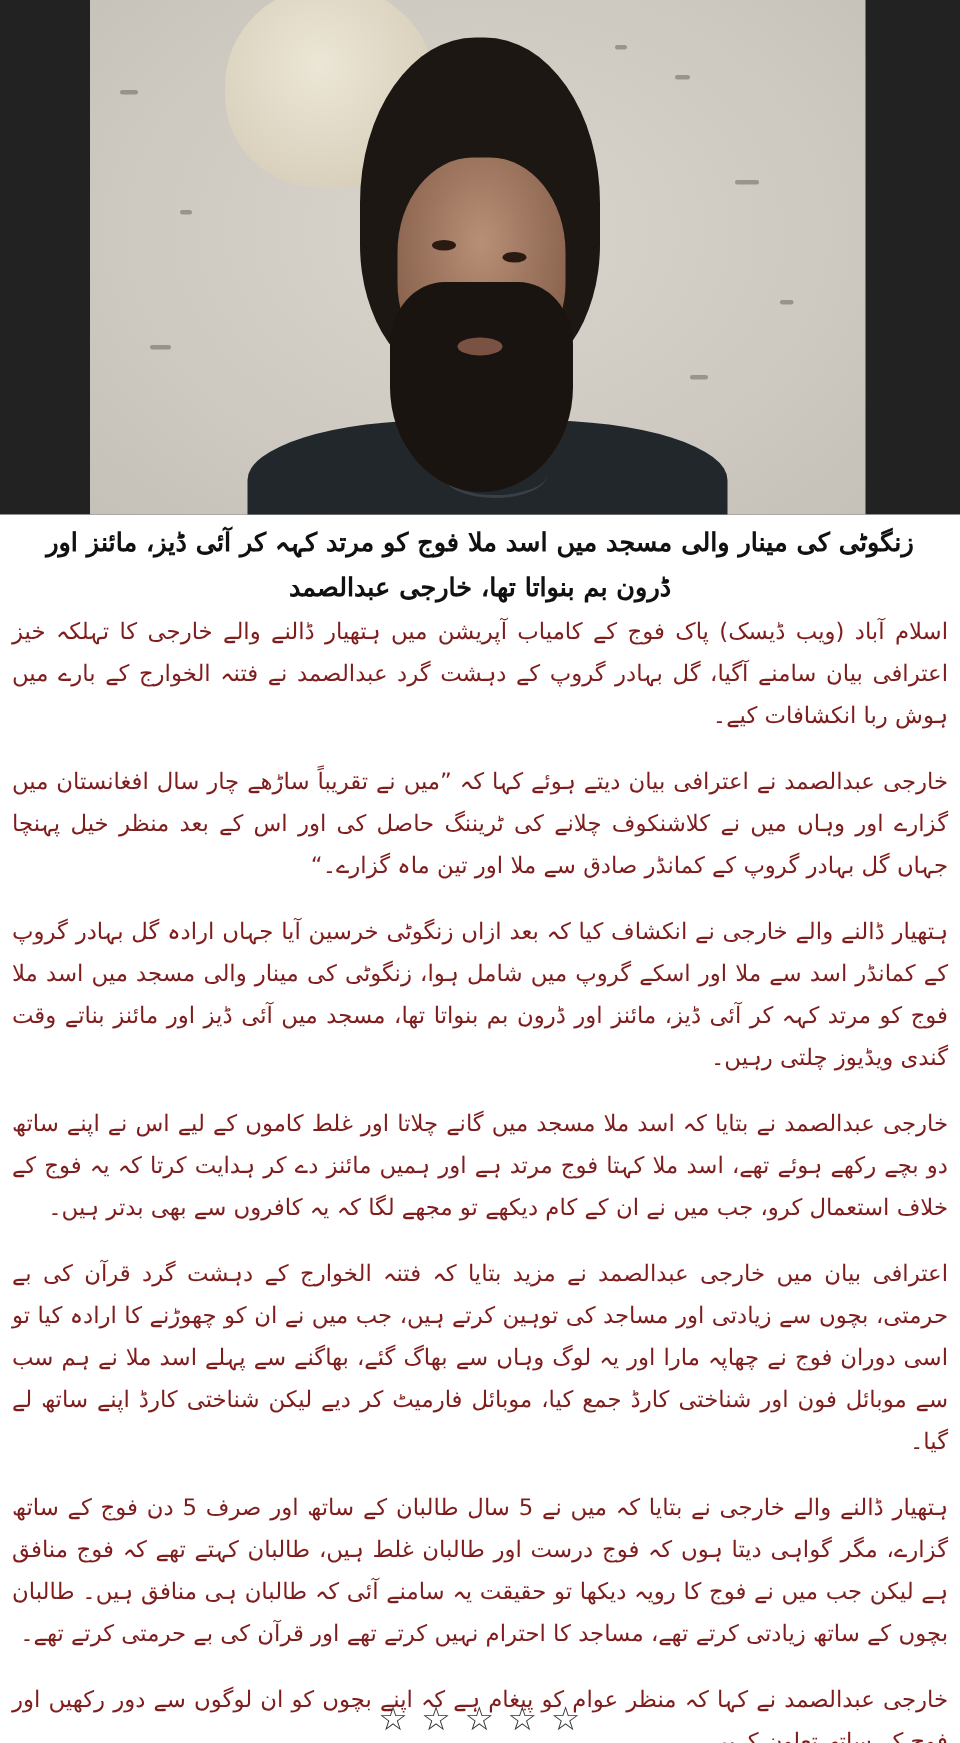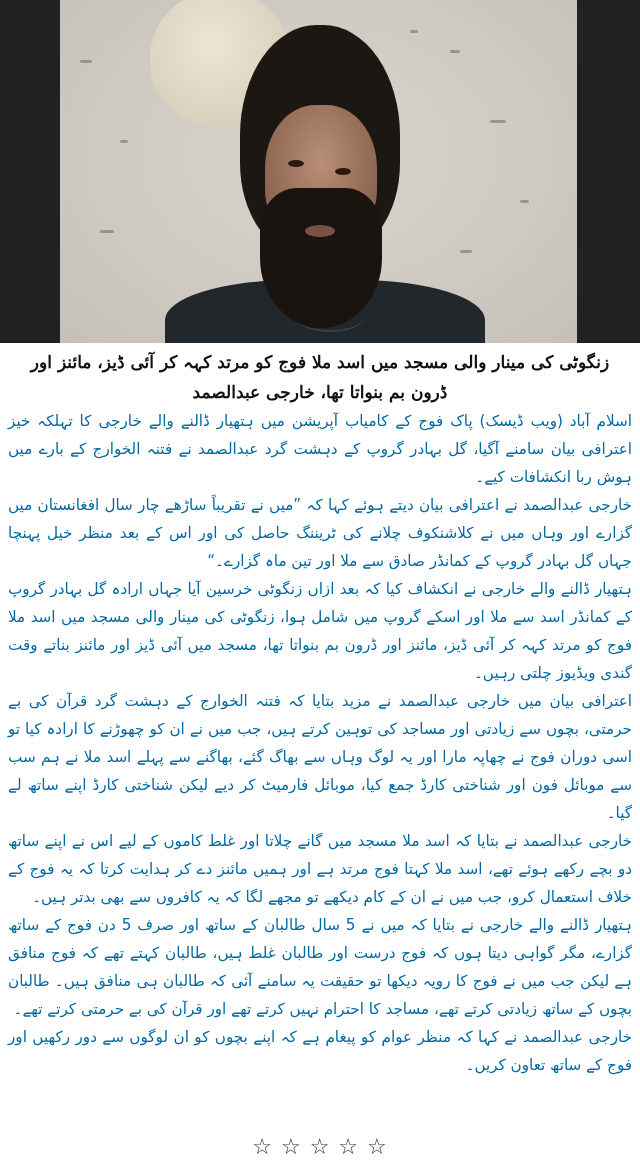--- a/index.html
+++ b/index.html
@@ -15,23 +15,23 @@
     background: radial-gradient(ellipse at 50% 40%, #b88f76 0%, #8c6550 75%, #6e4d3c 100%); }
   .photo .eye { position: absolute; width: 16px; height: 7px; border-radius: 50%; background: #2a1a12; }
   .photo .beard { position: absolute; left: 200px; top: 188px; width: 122px; height: 140px; border-radius: 30% 30% 50% 50%; background: #1a1410; }
   .photo .mouth { position: absolute; left: 245px; top: 225px; width: 30px; height: 12px; border-radius: 50%; background: #7a5244; }
   .photo .shirt { position: absolute; left: 105px; top: 280px; width: 320px; height: 100px; border-radius: 40% 40% 0 0; background: #22272c; }
   .photo .neckline { position: absolute; left: 235px; top: 300px; width: 70px; height: 30px; border-bottom: 2px solid #3a4048; border-radius: 0 0 50% 50%; }
 
   .article { position: absolute; left: 0; top: 343px; width: 640px; direction: rtl; text-align: justify; }
   .headline { margin: 4px 0 0 0; padding: 0 10px; text-align: center; font-family: "DejaVu Serif", serif; font-weight: bold;
     font-size: 17px; line-height: 30px; color: #111; }
-  .para { margin: 0; padding: 0 8px; font-family: "DejaVu Sans", sans-serif; font-size: 15.2px; line-height: 28px; color: #0369a1;
+  .para { margin: 0; padding: 0 8px; font-family: "DejaVu Sans", sans-serif; font-size: 15.2px; line-height: 28px; color: #7f1d1d;
     text-align-last: right; }
-  .para + .para { margin-top: 0; }
+  .para + .para { margin-top: 16px; }
   .stars { position: absolute; left: 0; top: 1134px; width: 640px; text-align: center; direction: ltr;
     font-size: 22px; letter-spacing: 1px; color: #333; }
   .star { display: inline-block; }
 </style>
 </head>
 <body>
 
 <div class="photo-frame">
   <div class="photo" role="img" aria-label="Surrendered militant Abdul Samad speaking to camera against a white wall">
     <div class="wall-speck" style="left:20px;top:60px;width:12px;height:3px;"></div>
@@ -52,22 +52,22 @@
     <div class="beard"></div>
     <div class="mouth"></div>
   </div>
 </div>
 
 <article class="article">
   <h1 class="headline">زنگوٹی کی مینار والی مسجد میں اسد ملا فوج کو مرتد کہہ کر آئی ڈیز، مائنز اور ڈرون بم بنواتا تھا، خارجی عبدالصمد</h1>
   <p class="para">اسلام آباد (ویب ڈیسک) پاک فوج کے کامیاب آپریشن میں ہتھیار ڈالنے والے خارجی کا تہلکہ خیز اعترافی بیان سامنے آگیا، گل بہادر گروپ کے دہشت گرد عبدالصمد نے فتنہ الخوارج کے بارے میں ہوش ربا انکشافات کیے۔</p>
   <p class="para">خارجی عبدالصمد نے اعترافی بیان دیتے ہوئے کہا کہ ”میں نے تقریباً ساڑھے چار سال افغانستان میں گزارے اور وہاں میں نے کلاشنکوف چلانے کی ٹریننگ حاصل کی اور اس کے بعد منظر خیل پہنچا جہاں گل بہادر گروپ کے کمانڈر صادق سے ملا اور تین ماہ گزارے۔“</p>
   <p class="para">ہتھیار ڈالنے والے خارجی نے انکشاف کیا کہ بعد ازاں زنگوٹی خرسین آیا جہاں ارادہ گل بہادر گروپ کے کمانڈر اسد سے ملا اور اسکے گروپ میں شامل ہوا، زنگوٹی کی مینار والی مسجد میں اسد ملا فوج کو مرتد کہہ کر آئی ڈیز، مائنز اور ڈرون بم بنواتا تھا، مسجد میں آئی ڈیز اور مائنز بناتے وقت گندی ویڈیوز چلتی رہیں۔</p>
+  <p class="para">خارجی عبدالصمد نے بتایا کہ اسد ملا مسجد میں گانے چلاتا اور غلط کاموں کے لیے اس نے اپنے ساتھ دو بچے رکھے ہوئے تھے، اسد ملا کہتا فوج مرتد ہے اور ہمیں مائنز دے کر ہدایت کرتا کہ یہ فوج کے خلاف استعمال کرو، جب میں نے ان کے کام دیکھے تو مجھے لگا کہ یہ کافروں سے بھی بدتر ہیں۔</p>
   <p class="para">اعترافی بیان میں خارجی عبدالصمد نے مزید بتایا کہ فتنہ الخوارج کے دہشت گرد قرآن کی بے حرمتی، بچوں سے زیادتی اور مساجد کی توہین کرتے ہیں، جب میں نے ان کو چھوڑنے کا ارادہ کیا تو اسی دوران فوج نے چھاپہ مارا اور یہ لوگ وہاں سے بھاگ گئے، بھاگنے سے پہلے اسد ملا نے ہم سب سے موبائل فون اور شناختی کارڈ جمع کیا، موبائل فارمیٹ کر دیے لیکن شناختی کارڈ اپنے ساتھ لے گیا۔</p>
-  <p class="para">خارجی عبدالصمد نے بتایا کہ اسد ملا مسجد میں گانے چلاتا اور غلط کاموں کے لیے اس نے اپنے ساتھ دو بچے رکھے ہوئے تھے، اسد ملا کہتا فوج مرتد ہے اور ہمیں مائنز دے کر ہدایت کرتا کہ یہ فوج کے خلاف استعمال کرو، جب میں نے ان کے کام دیکھے تو مجھے لگا کہ یہ کافروں سے بھی بدتر ہیں۔</p>
   <p class="para">ہتھیار ڈالنے والے خارجی نے بتایا کہ میں نے 5 سال طالبان کے ساتھ اور صرف 5 دن فوج کے ساتھ گزارے، مگر گواہی دیتا ہوں کہ فوج درست اور طالبان غلط ہیں، طالبان کہتے تھے کہ فوج منافق ہے لیکن جب میں نے فوج کا رویہ دیکھا تو حقیقت یہ سامنے آئی کہ طالبان ہی منافق ہیں۔ طالبان بچوں کے ساتھ زیادتی کرتے تھے، مساجد کا احترام نہیں کرتے تھے اور قرآن کی بے حرمتی کرتے تھے۔</p>
   <p class="para">خارجی عبدالصمد نے کہا کہ منظر عوام کو پیغام ہے کہ اپنے بچوں کو ان لوگوں سے دور رکھیں اور فوج کے ساتھ تعاون کریں۔</p>
 
 </article>
 
 <div class="stars">
   <span class="star">☆</span>
   <span class="star">☆</span>
   <span class="star">☆</span>
   <span class="star">☆</span>

